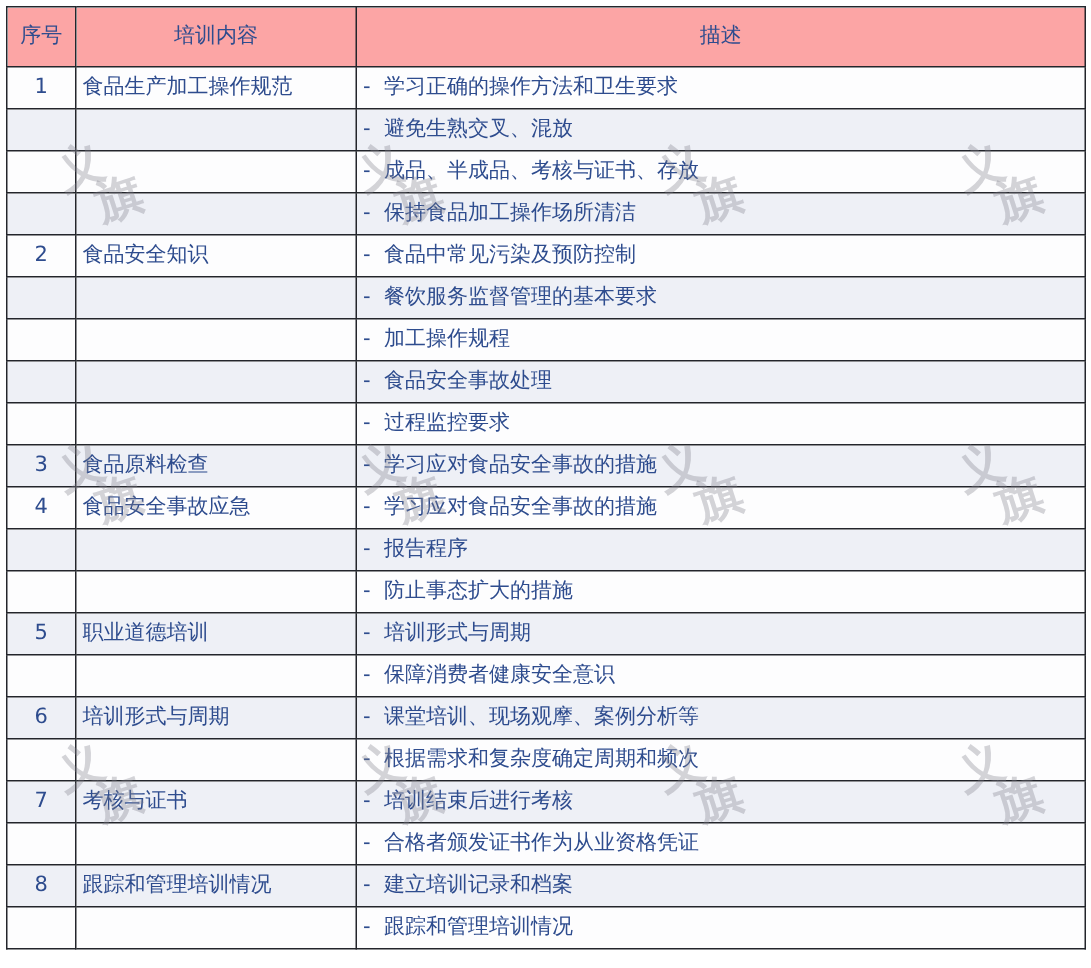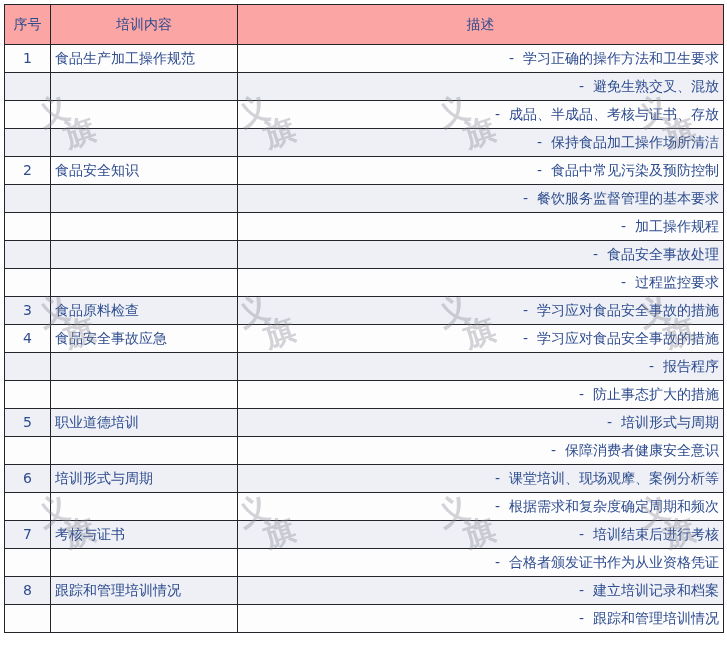--- a/index.html
+++ b/index.html
@@ -44,21 +44,21 @@
   }
   tbody tr {
     height: 28px;
     background: #fdfdfe;
   }
   tbody tr:nth-child(even) {
     background: #eef0f6;
   }
   td.col-num { text-align: center; }
   td.col-content { text-align: left; }
-  td.col-desc { text-align: right; padding-left: 7px; }
+  td.col-desc { text-align: left; padding-left: 7px; }
   .bullet {
     display: inline-block;
     margin-right: 9px;
   }
   
   .wm {
     position: absolute;
     width: 60px;
     height: 70px;
     transform: rotate(-18deg);

